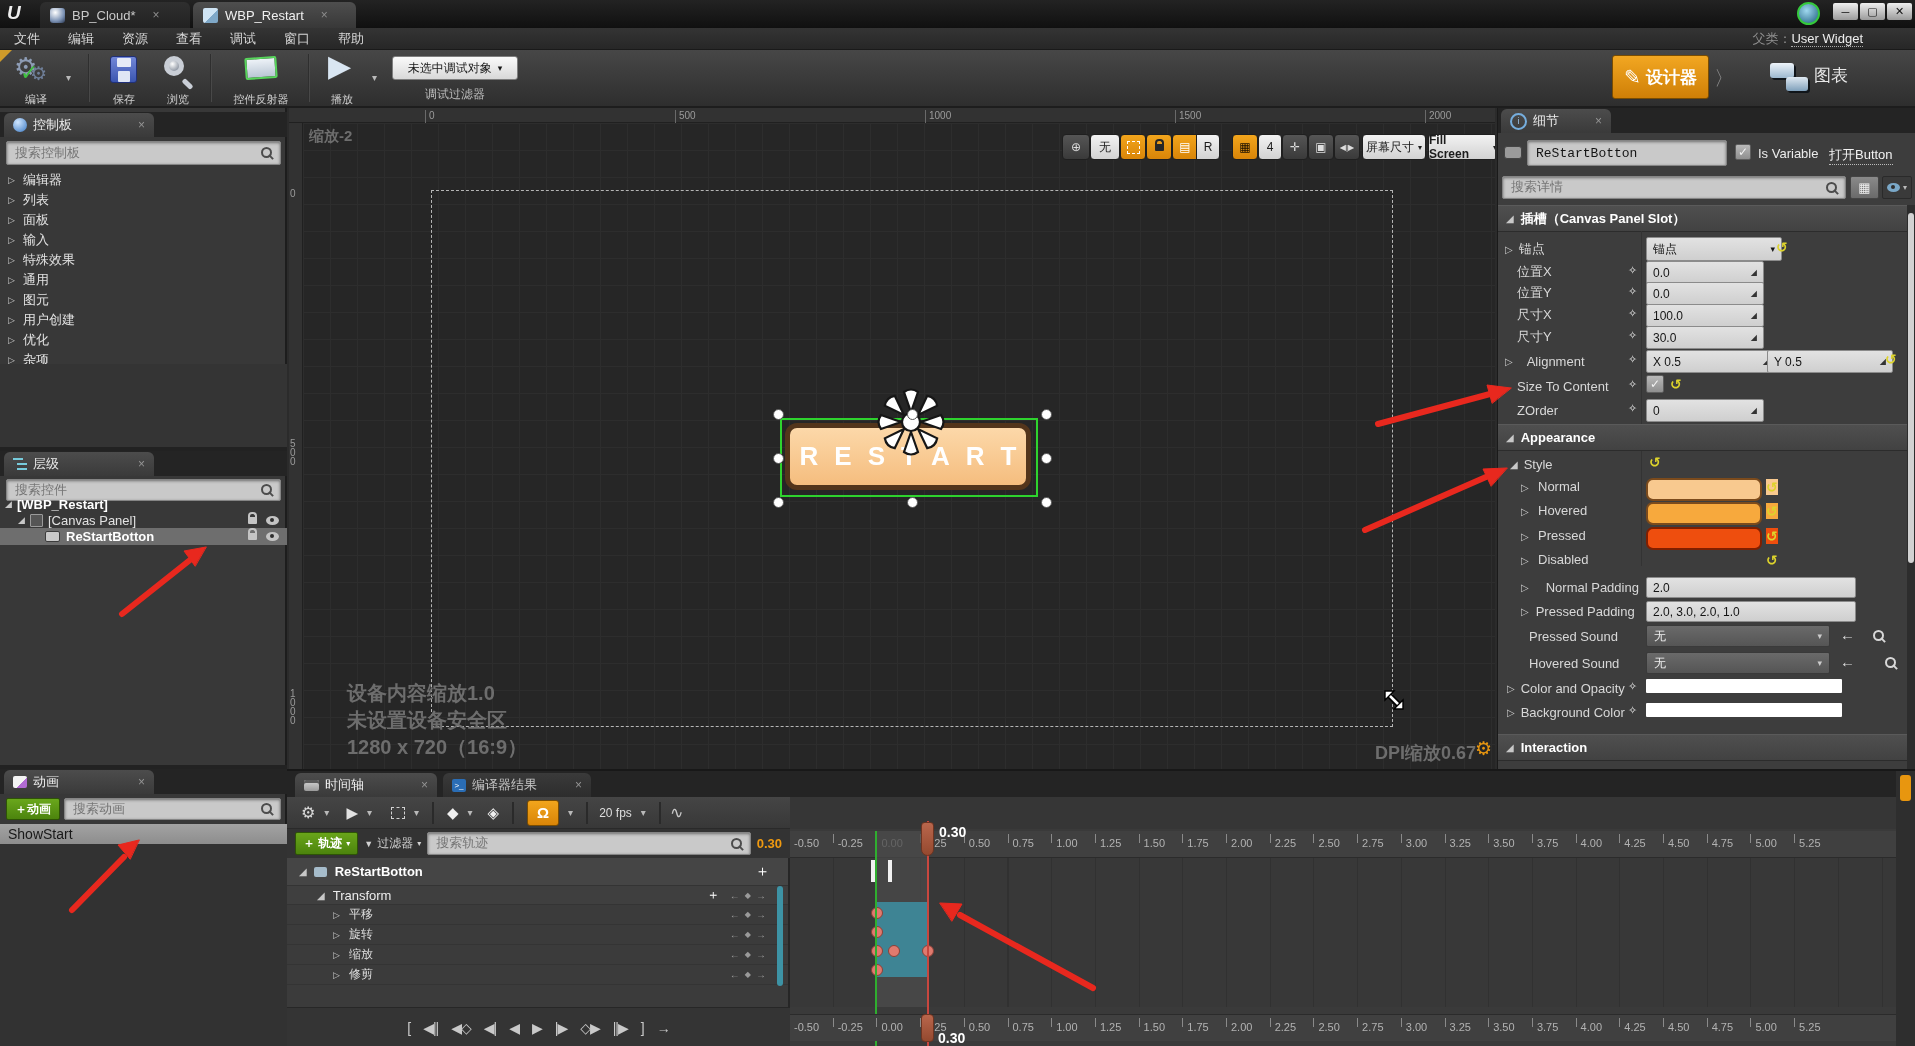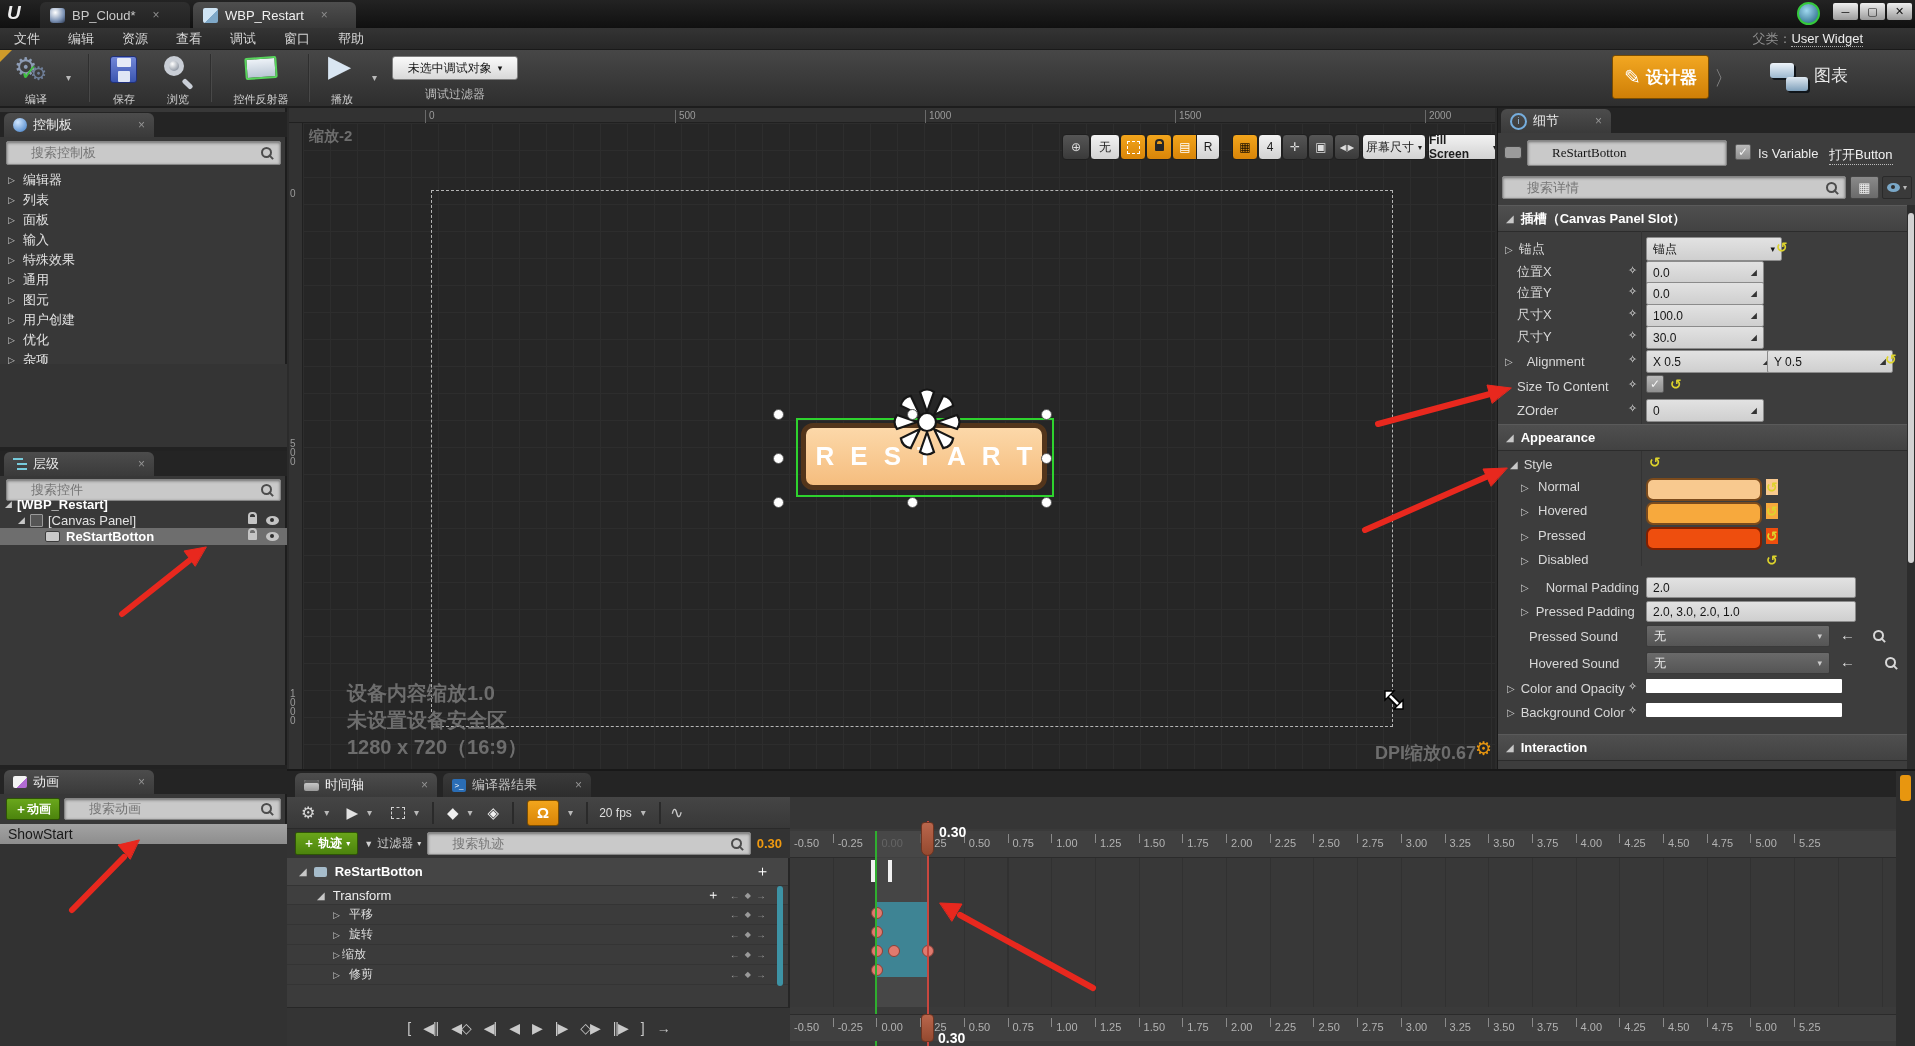--- a/index.html
+++ b/index.html
@@ -26,21 +26,21 @@
   .pill{background:linear-gradient(#fafafa,#d8d8d8);border:1px solid #7e7e7e;border-radius:3px;color:#161616;
         display:flex;align-items:center;justify-content:center;font-size:12px;}
   
   .tabbar{background:#242424;}
   .ptab{height:24px;border-radius:6px 6px 0 0;background:linear-gradient(#4c4c4c,#3a3a3a);
         display:flex;align-items:center;gap:6px;padding:0 9px;color:#ececec;font-size:13px;}
   .ptab .x{color:#949494;font-size:12px;margin-left:auto;}
   .search{background:#c9c9c9;border:1px solid #858585;border-radius:2px;display:flex;align-items:center;
           box-shadow:inset 0 1px 3px rgba(0,0,0,.45);}
   .search input{flex:1;background:transparent;border:none;outline:none;color:#3d3d3d;font-size:13px;
-                padding:0 24px;font-family:Liberation Serif, serif;min-width:0;}
+                padding:0 8px;font-family:Liberation Mono, monospace;min-width:0;}
   .mag{position:relative;width:14px;height:14px;flex:none;margin:0 6px;}
   .mag::before{content:'';position:absolute;width:7px;height:7px;border:2px solid #4c4c4c;border-radius:50%;left:1px;top:1px;}
   .mag::after{content:'';position:absolute;width:2px;height:6px;background:#4c4c4c;left:10px;top:8px;transform:rotate(-45deg);}
   .mag.light::before{border-color:#d8d8d8;} .mag.light::after{background:#d8d8d8;}
   .exp{color:#c8c8c8;font-size:9px;} .expS{color:#c8c8c8;font-size:10px;}
   .mini-lock{position:relative;width:9px;height:7px;background:#c4c4c4;border-radius:1px;display:inline-block;}
   .mini-lock::before{content:'';position:absolute;width:5px;height:5px;border:2px solid #c4c4c4;border-bottom:none;
                      border-radius:4px 4px 0 0;left:0;top:-5px;}
   .mini-eye{position:relative;width:13px;height:9px;background:#c4c4c4;border-radius:50%;display:inline-block;}
   .mini-eye::after{content:'';position:absolute;width:4px;height:4px;background:#2e2e2e;border-radius:50%;left:4px;top:2px;}
@@ -364,21 +364,21 @@
         <span style="font-size:8px;">▾</span>
       </div>
       <div class="cbtn light" style="left:1139px;width:68px;gap:4px;font-weight:bold;">
         <span>Fill Screen</span>
         <span style="font-size:8px;">▾</span>
       </div>
     </div>
 
     <div class="abs" style="left:142px;top:82px;width:962px;height:537px;border:1px dashed #b5b5b5;"></div>
 
-    <div class="abs" style="left:507px;top:310px;width:258px;height:79px;border:2px solid #2ed32e;">
+    <div class="abs" style="left:491px;top:310px;width:258px;height:79px;border:2px solid #2ed32e;">
       <div class="abs" style="left:3px;top:3px;width:246px;height:67px;border-radius:12px;border:5px solid #53351b;background:linear-gradient(#fcd8a9,#f5bd7e);display:flex;align-items:center;justify-content:center;">
         <span style="color:#fff;font-weight:bold;font-size:26px;letter-spacing:16px;text-indent:16px;">RESTART</span>
       </div>
       <svg class="abs" style="left:93px;top:-34px;" width="72" height="72" viewBox="-36 -36 72 72">
         <g fill="#fff" stroke="#161616" stroke-width="2.2">
           <g>
               <path d="M0,-10 L7,-30 Q0,-35 -7,-30 Z"></path>
             </g>
           <g transform="rotate(45)">
               <path d="M0,-10 L7,-30 Q0,-35 -7,-30 Z"></path>
@@ -726,21 +726,21 @@
           <span class="expS" style="margin-left:46px;font-size:9px;">▷</span>
           <span style="margin-left:9px;font-size:12px;color:#dedede;">旋转</span>
           <span class="knav">
             <span>←</span>
             <span style="font-size:8px;">◆</span>
             <span>→</span>
           </span>
         </div>
           <div class="trow" style="height:19px;">
           <span class="expS" style="margin-left:46px;font-size:9px;">▷</span>
-          <span style="margin-left:2px;font-size:12px;color:#dedede;">缩放</span>
+          <span style="margin-left:9px;font-size:12px;color:#dedede;">缩放</span>
           <span class="knav">
             <span>←</span>
             <span style="font-size:8px;">◆</span>
             <span>→</span>
           </span>
         </div>
           <div class="trow" style="height:19px;">
           <span class="expS" style="margin-left:46px;font-size:9px;">▷</span>
           <span style="margin-left:9px;font-size:12px;color:#dedede;">修剪</span>
           <span class="knav">

